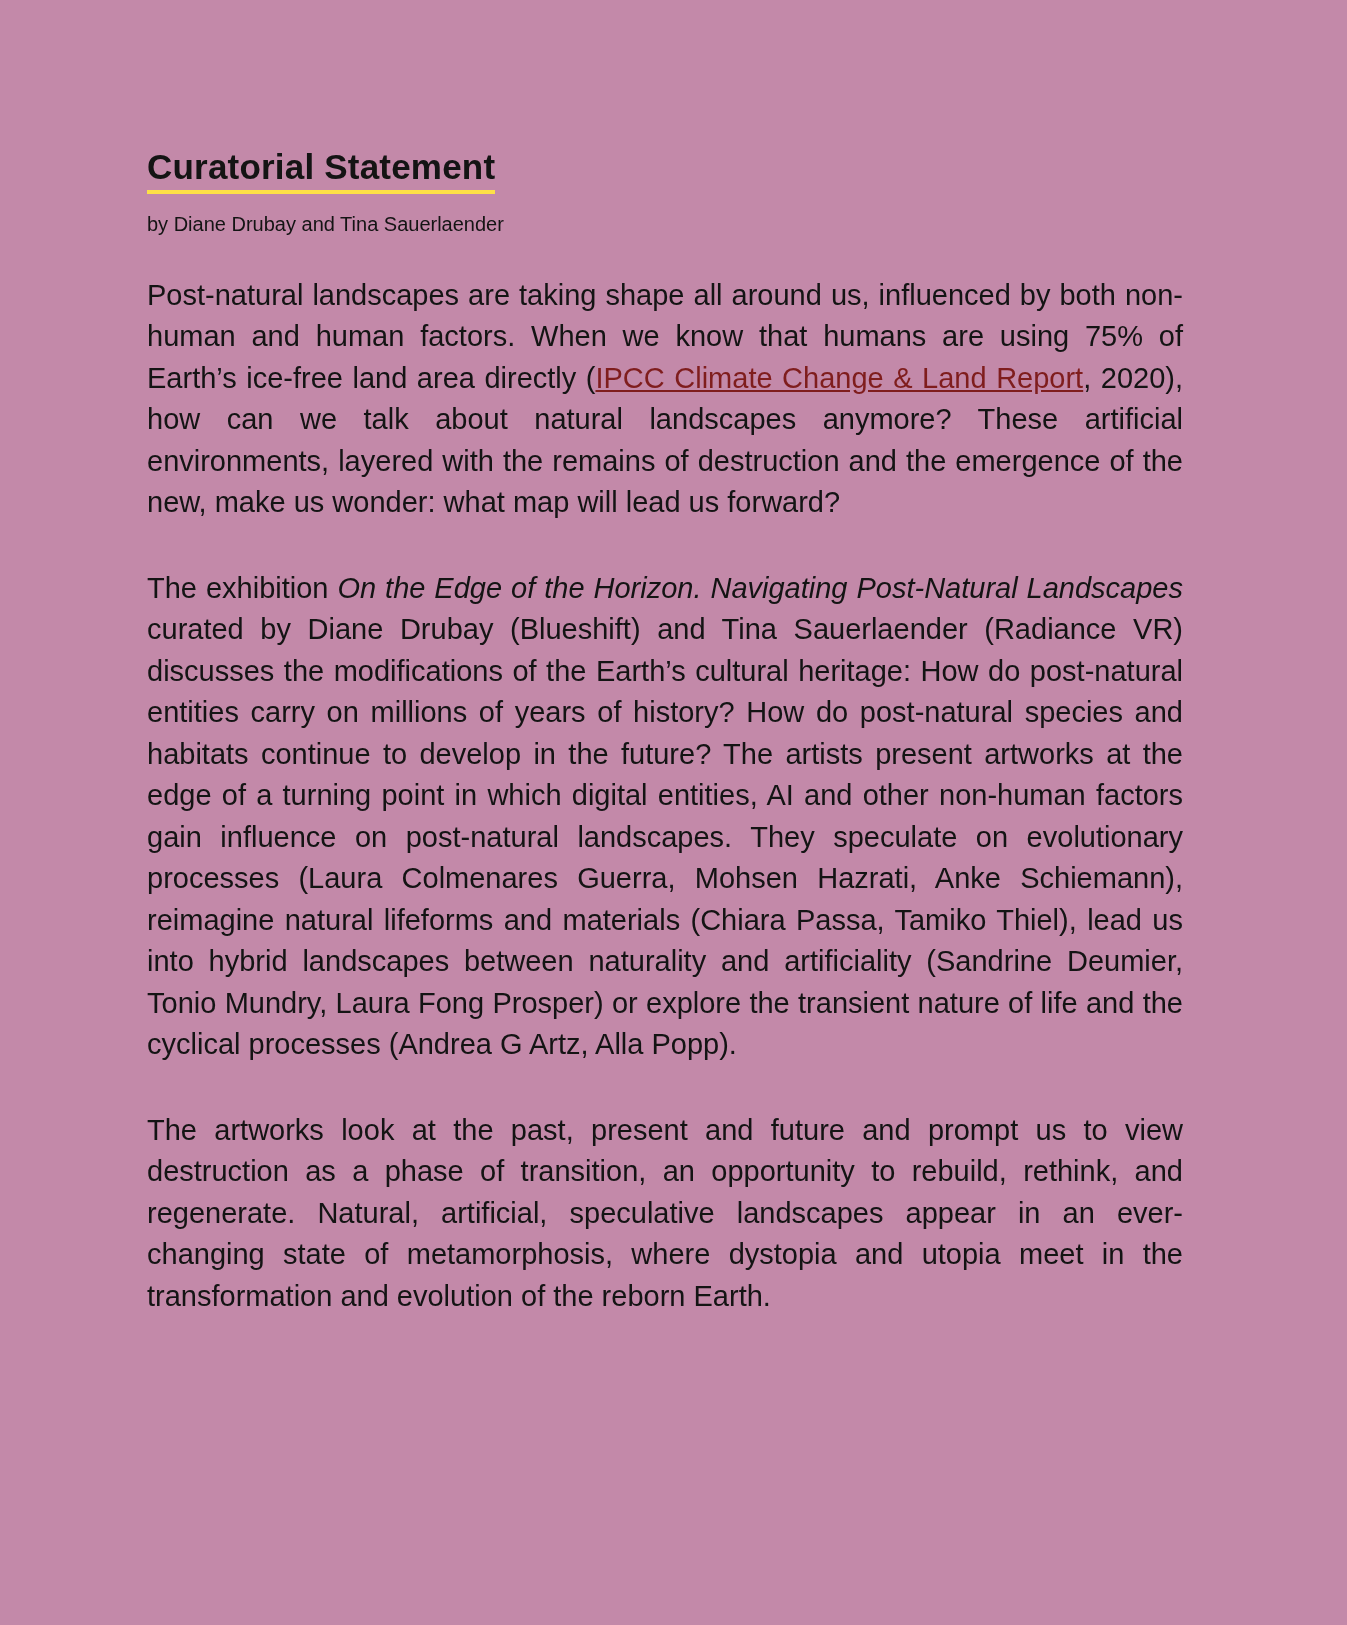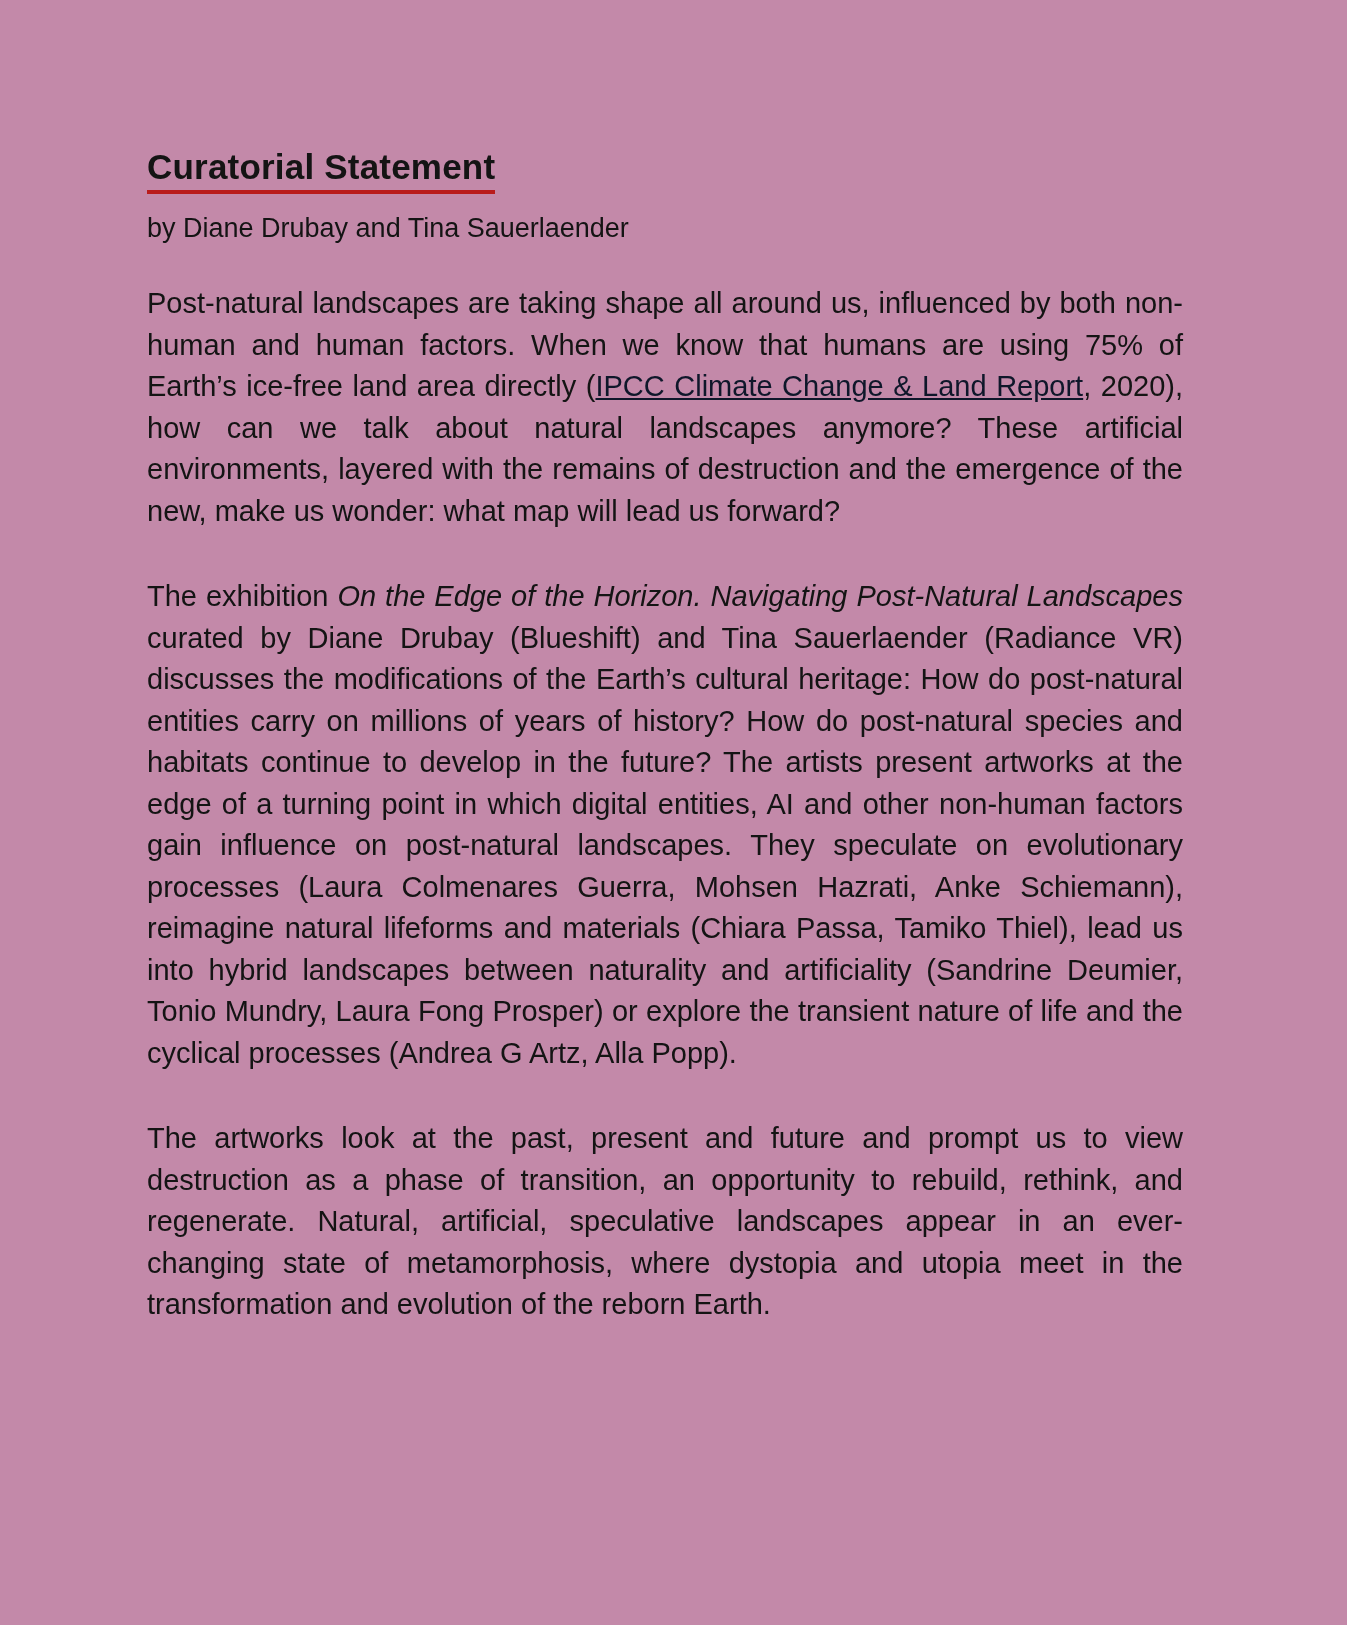--- a/index.html
+++ b/index.html
@@ -24,38 +24,38 @@
   h1.doc-title {
     margin: 0 0 18px 0;
     font-size: 35px;
     font-weight: bold;
     line-height: 1.1;
     letter-spacing: 0.2px;
   }
   h1.doc-title .title-underline {
     display: inline-block;
     padding-bottom: 3px;
-    border-bottom: 4px solid #b91c1c;
+    border-bottom: 4px solid #fde047;
   }
   .byline {
-    font-size: 27px;
+    font-size: 20px;
     line-height: 1.25;
     margin: 8px 0 38px 0;
   }
   .body-copy p {
     margin: 0 0 44px 0;
     font-size: 29px;
     line-height: 41.5px;
     text-align: justify;
   }
   .body-copy p:last-child {
     margin-bottom: 4px;
   }
   a.doc-link {
-    color: #0f172a;
+    color: #7f1d1d;
     text-decoration: underline;
     cursor: pointer;
   }
   .italic {
     font-style: italic;
   }
 </style>
 </head>
 <body>
 

